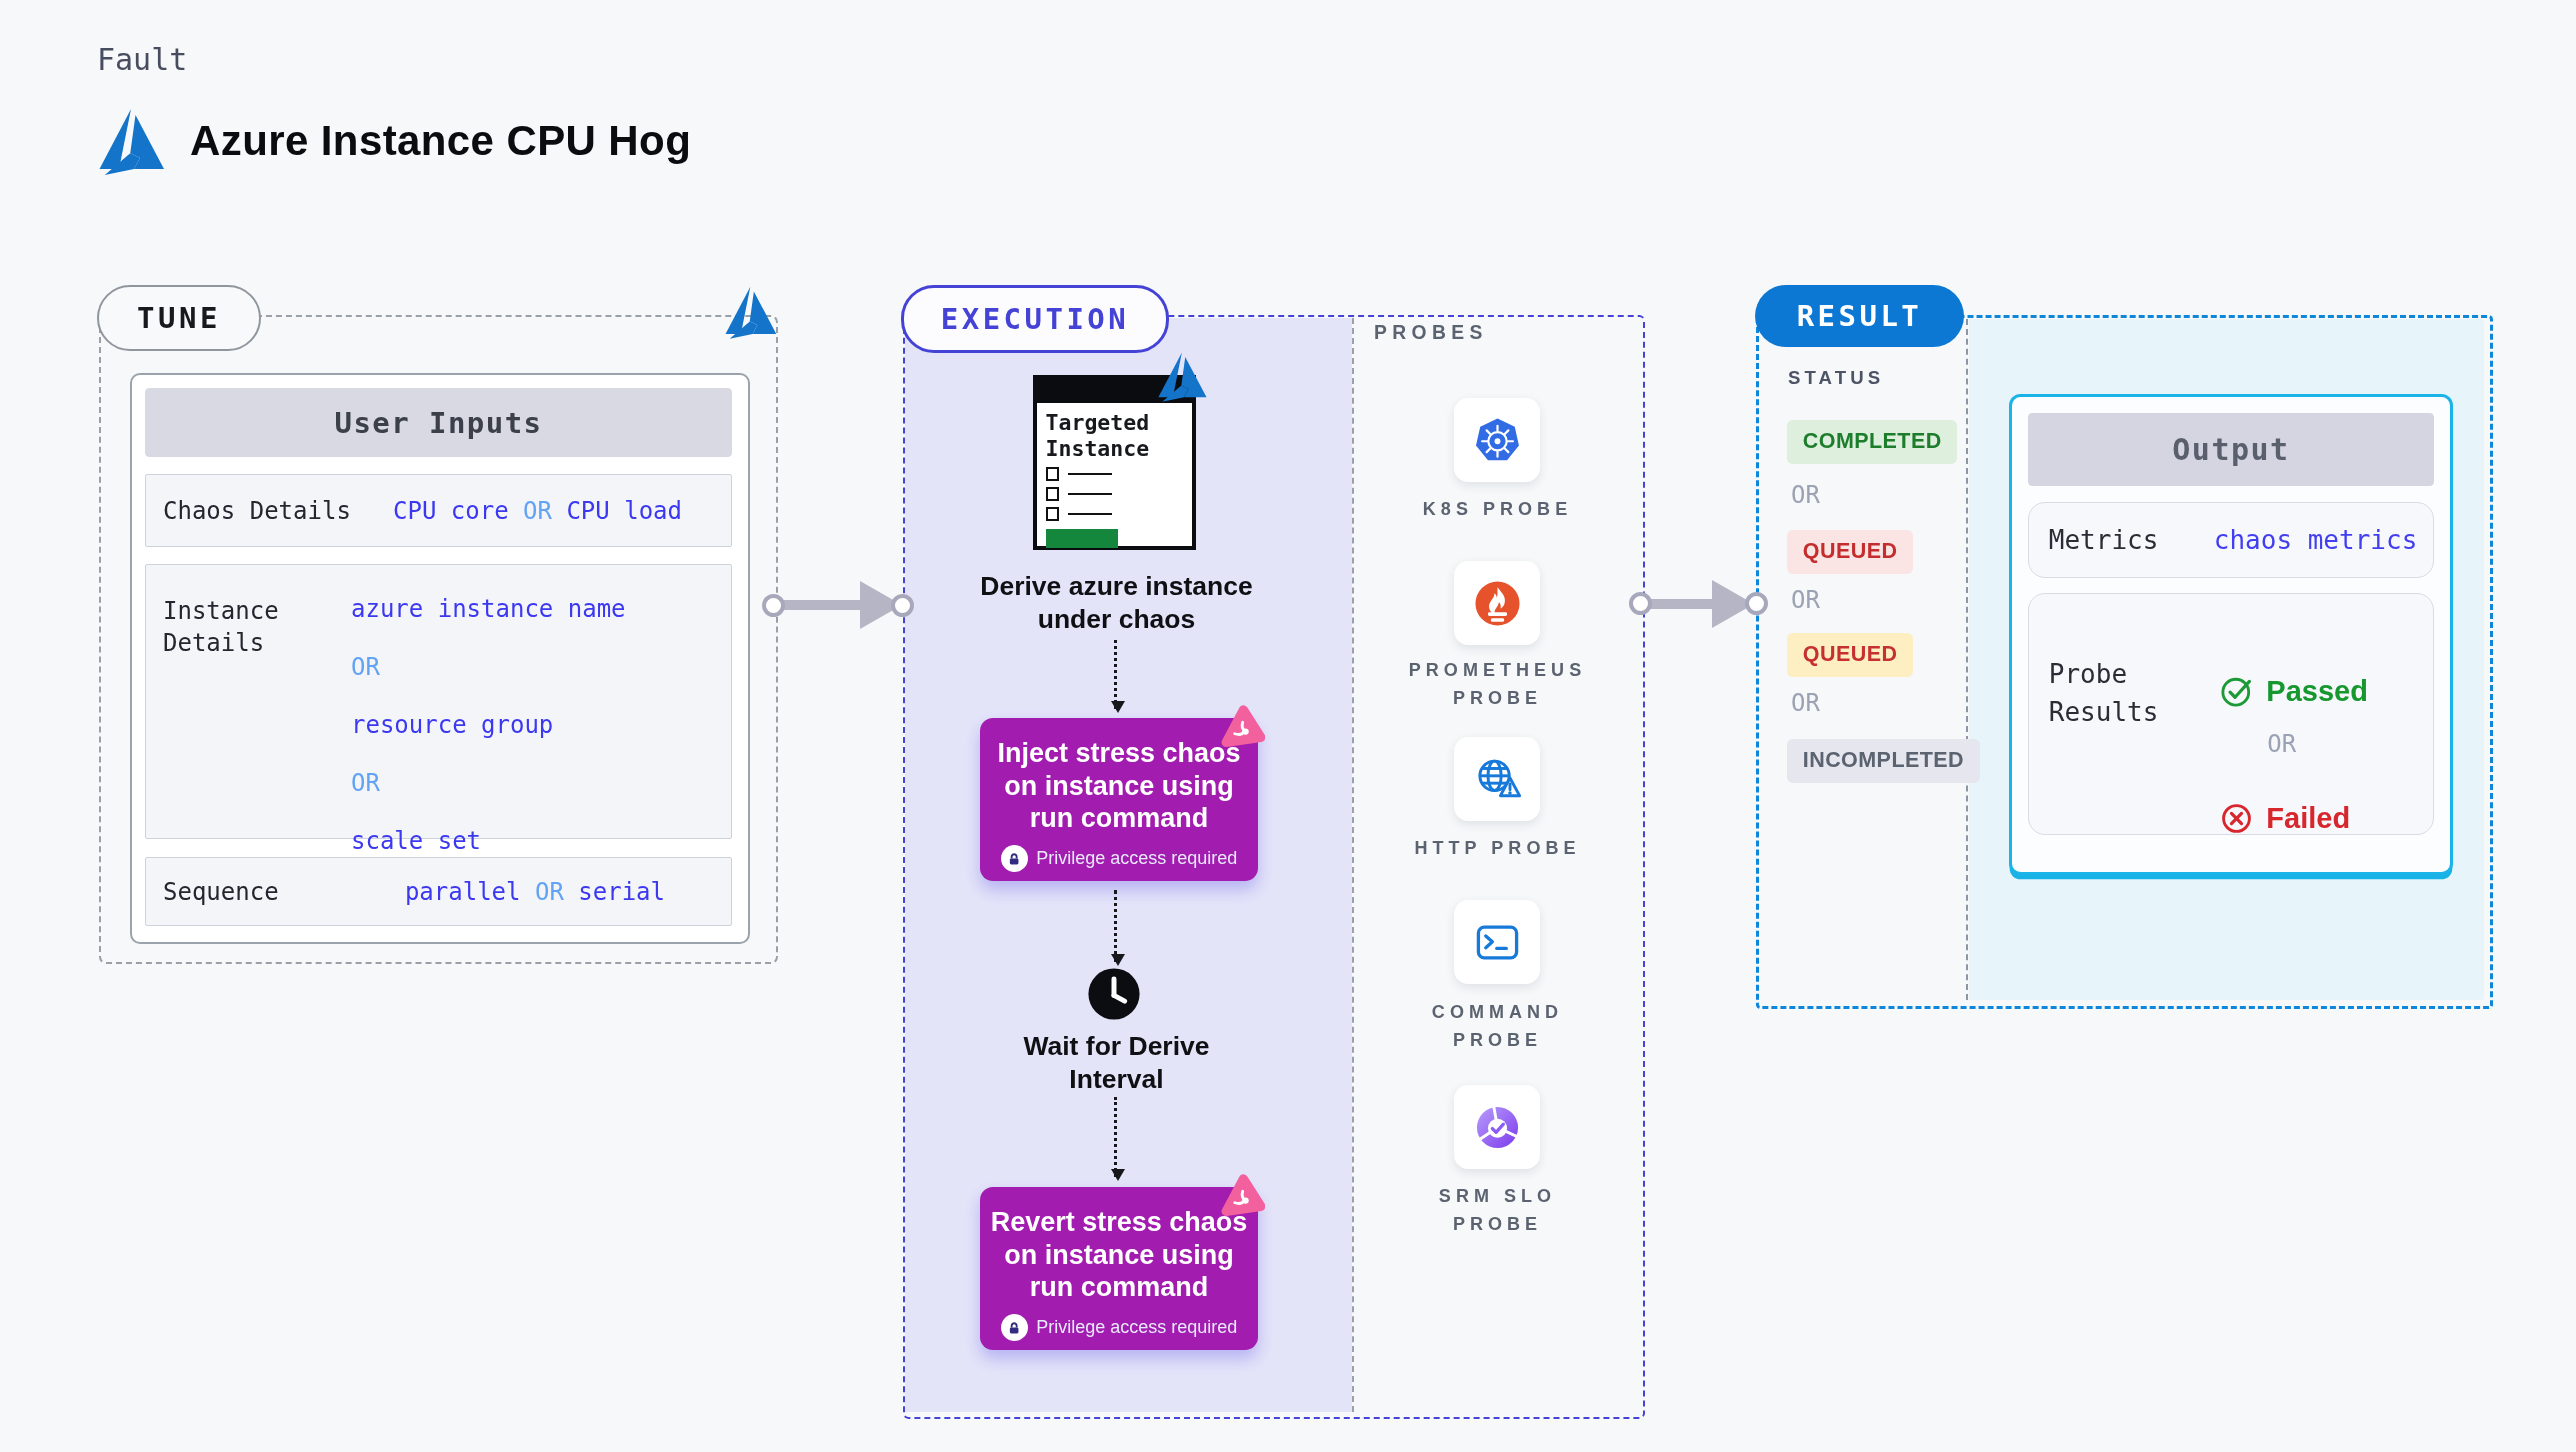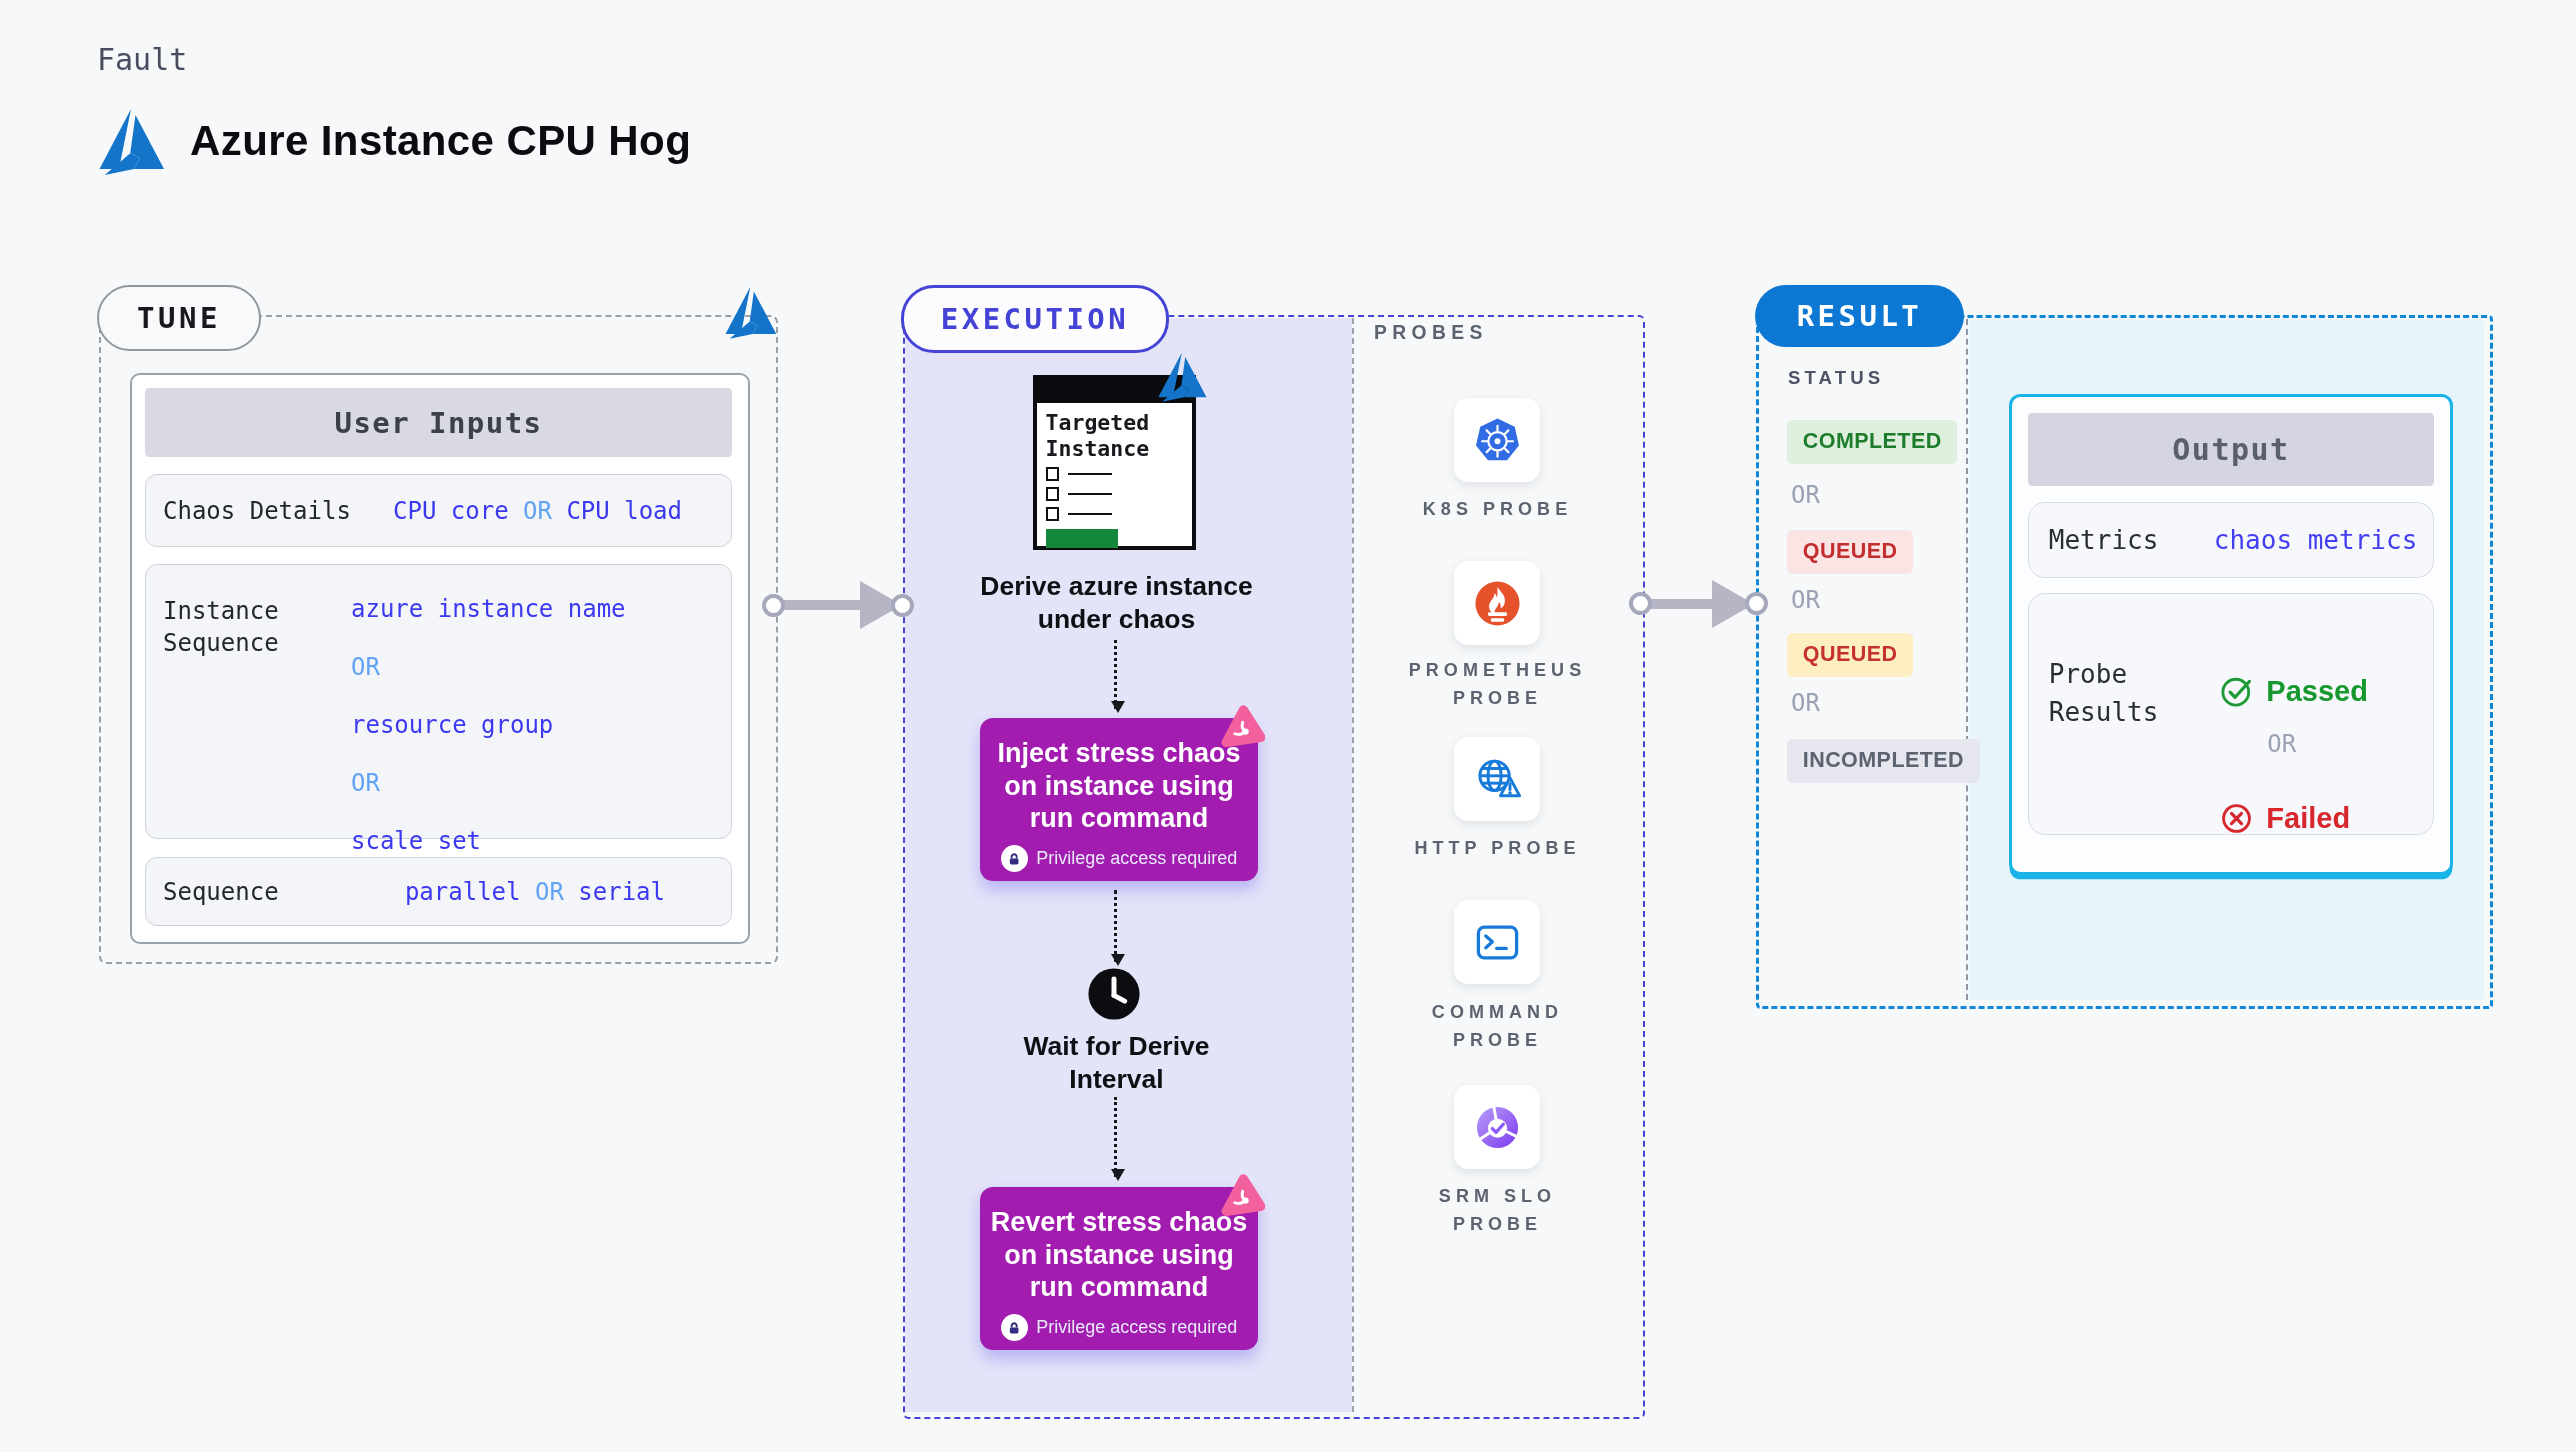--- a/index.html
+++ b/index.html
@@ -25,21 +25,21 @@
         font:700 29px "DejaVu Sans Mono",monospace;letter-spacing:.12em;z-index:6;}
   .pill-tune{left:97px;top:285px;width:160px;background:#f8f9fb;border:2.9px solid #8f969e;color:#17191d;}
   .pill-exec{left:901px;top:285px;width:262px;background:#fcfcff;border:3.6px solid #4543d6;color:#4543d6;}
   .pill-result{left:1755px;top:285px;width:209px;background:#0c78d3;color:#ffffff;}
 
   
   .ui-card{left:130px;top:373px;width:616px;height:567px;background:#fff;border:2.1px solid #9aa3ab;border-radius:10px;z-index:2;}
   .ui-head{left:145px;top:388px;width:587px;height:69px;background:#d9d9e3;border-radius:4.3px;
            display:flex;align-items:center;justify-content:center;
            font:700 29px "DejaVu Sans Mono",monospace;color:#3c404b;letter-spacing:.05em;z-index:3;}
-  .ui-row{background:#f3f5f9;border:1.4px solid #cdd3db;border-radius:12px;z-index:3;box-sizing:border-box;}
+  .ui-row{background:#f3f5f9;border:1.4px solid #cdd3db;border-radius:2px;z-index:3;box-sizing:border-box;}
   .row1{left:145px;top:474px;width:587px;height:73px;display:flex;align-items:center;}
   .row2{left:145px;top:564px;width:587px;height:275px;display:flex;}
   .row3{left:145px;top:857px;width:587px;height:69px;display:flex;align-items:center;}
   .row-label{font:400 24px "DejaVu Sans Mono",monospace;color:#23262e;padding-left:17px;}
   .rowval{font:400 24px "DejaVu Sans Mono",monospace;}
   .v-blue{color:#3b38f0;}
   .v-or{color:#63a3f3;}
   .row2 .row-label{width:136px;padding-top:30px;line-height:1.35;}
   .row2-values{display:flex;flex-direction:column;gap:30px;padding-top:30px;margin-left:52px;}
 
@@ -229,21 +229,21 @@
   <div class="abs ui-row row1">
     <div class="row-label">Chaos Details</div>
     <div class="rowval" style="margin-left:auto;padding-right:49px;">
       <span class="v-blue">CPU core</span>
       <span class="v-or">OR</span>
       <span class="v-blue">CPU load</span>
     </div>
   </div>
 
   <div class="abs ui-row row2">
-    <div class="row-label">Instance Sequence</div>
+    <div class="row-label">Instance Details</div>
     <div class="row2-values rowval">
       <span class="v-blue">azure instance name</span>
       <span class="v-or">OR</span>
       <span class="v-blue">resource group</span>
       <span class="v-or">OR</span>
       <span class="v-blue">scale set</span>
     </div>
   </div>
 
   <div class="abs ui-row row3">

